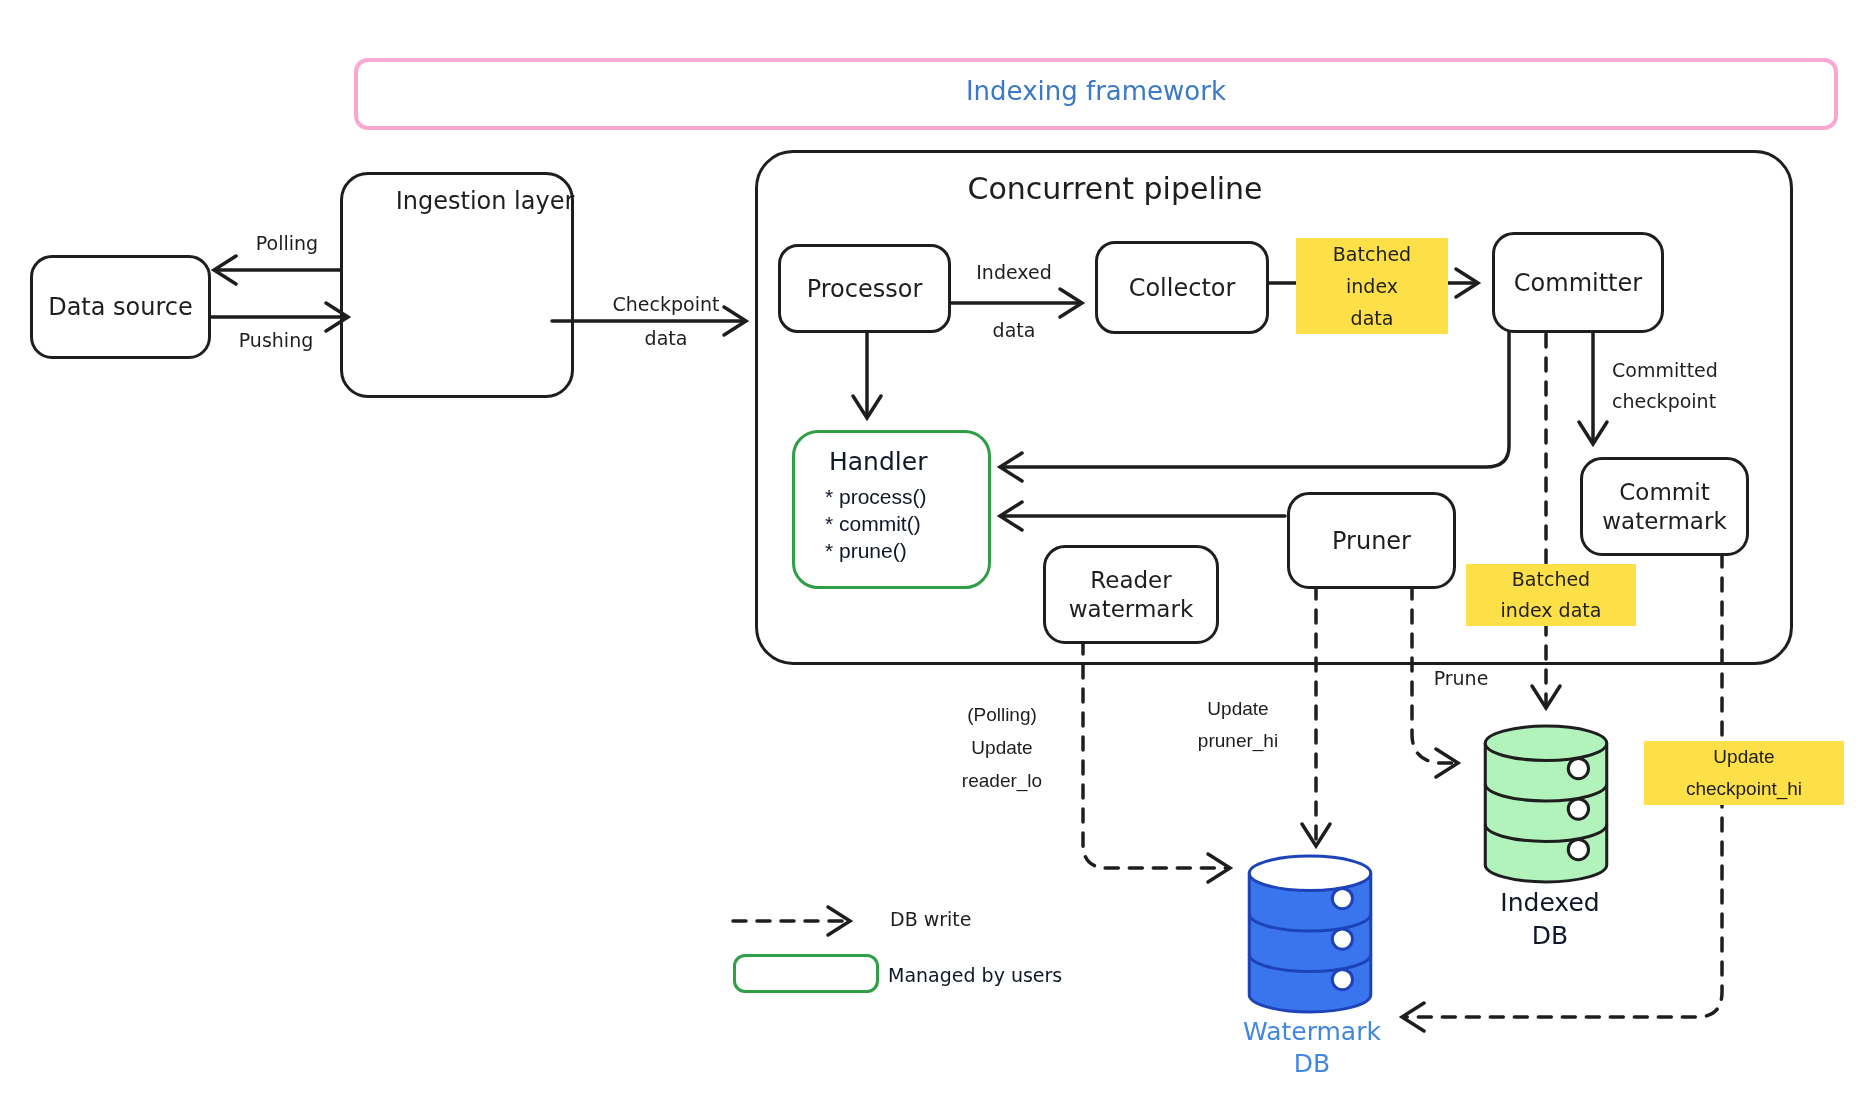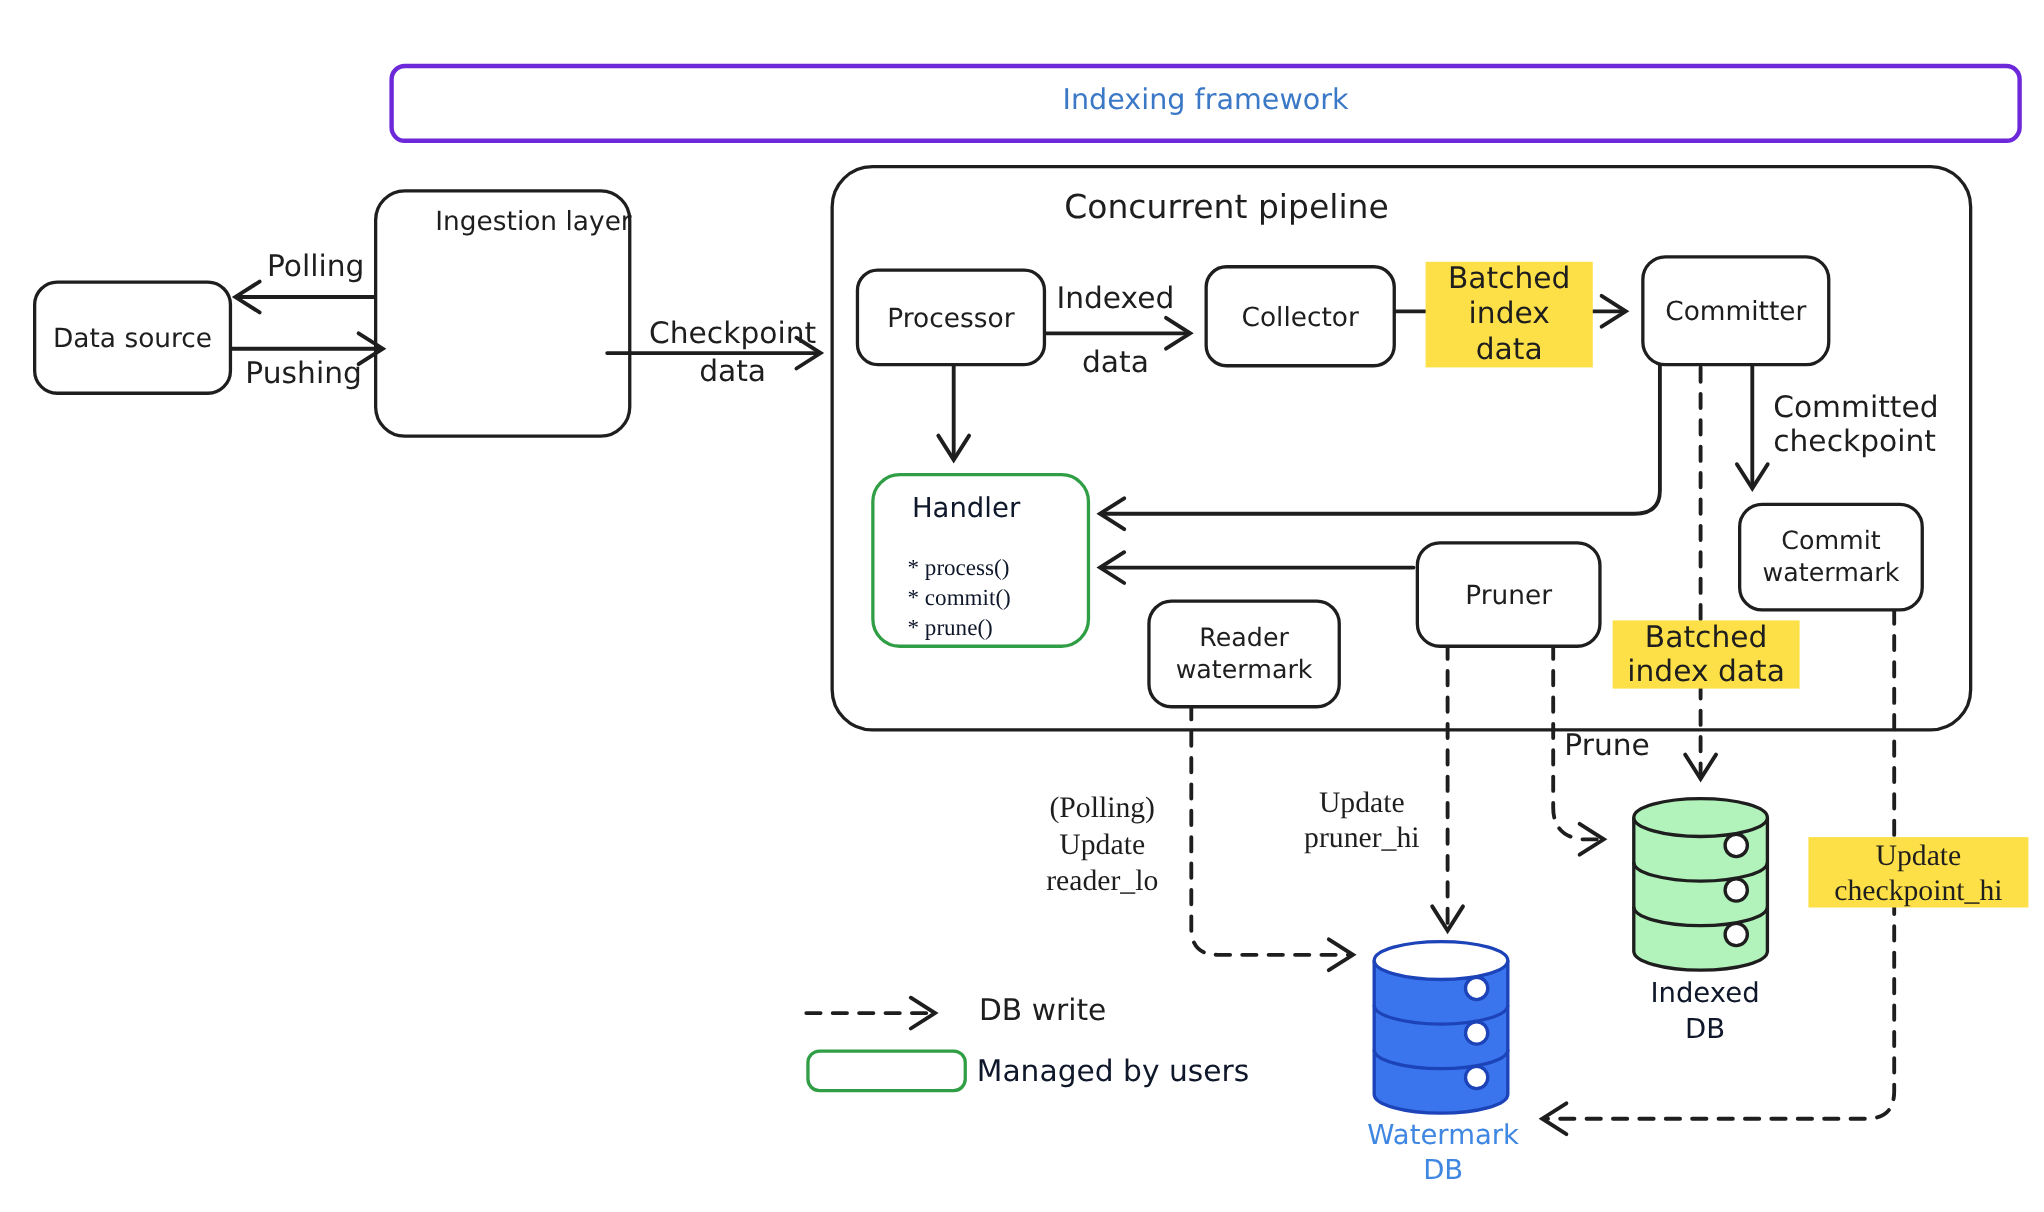--- a/index.html
+++ b/index.html
@@ -3,35 +3,35 @@
 <meta charset="utf-8">
 <style>
   html,body{margin:0;padding:0;background:#ffffff;}
   #stage{position:relative;width:1858px;height:1102px;background:#fff;overflow:hidden;
          font-family:"DejaVu Sans", sans-serif;color:#1e1e1e;}
   .abs{position:absolute;}
   .box{position:absolute;background:#fff;border:3px solid #1e1e1e;border-radius:22px;
        display:flex;align-items:center;justify-content:center;flex-direction:column;
        font-size:24px;line-height:30px;text-align:center;z-index:3;}
   .container-box{position:absolute;background:#fff;border:3px solid #1e1e1e;z-index:1;}
-  .label{position:absolute;font-size:27px;line-height:28px;text-align:center;z-index:4;white-space:nowrap;}
-  .mono{font-family:Liberation Serif, serif;margin-top:20px;}
+  .label{position:absolute;font-size:19px;line-height:28px;text-align:center;z-index:4;white-space:nowrap;}
+  .mono{font-family:Liberation Sans, sans-serif;}
   .whitebg{background:#fde047;}
   .green{color:#0f172a;}
   .blue{color:#3b79c6;}
   svg.connectors{position:absolute;left:0;top:0;z-index:2;}
   .dbsvg{position:absolute;z-index:3;}
   .dblabel{position:absolute;font-size:25px;line-height:30px;text-align:center;z-index:4;white-space:nowrap;}
 </style>
 </head>
 <body>
 
 <div id="stage">
 
-  <div class="container-box" style="left:354px;top:58px;width:1476px;height:64px;border:4px solid #6d28d9;border-radius:14px;">
+  <div class="container-box" style="left:354px;top:58px;width:1476px;height:64px;border:4px solid #f9a8d4;border-radius:14px;">
     <div class="abs blue" style="left:0;top:14px;width:100%;text-align:center;font-size:26px;">Indexing framework</div>
   </div>
 
   <div class="container-box" style="left:340px;top:172px;width:228px;height:220px;border-radius:28px;">
     <div class="abs" style="left:0;top:12px;width:100%;text-align:center;font-size:24px;padding-left:28px;">Ingestion layer</div>
   </div>
 
   <div class="container-box" style="left:755px;top:150px;width:1032px;height:509px;border-radius:38px;">
     <div class="abs" style="left:192px;top:18px;width:330px;text-align:center;font-size:30px;">Concurrent pipeline</div>
   </div>

